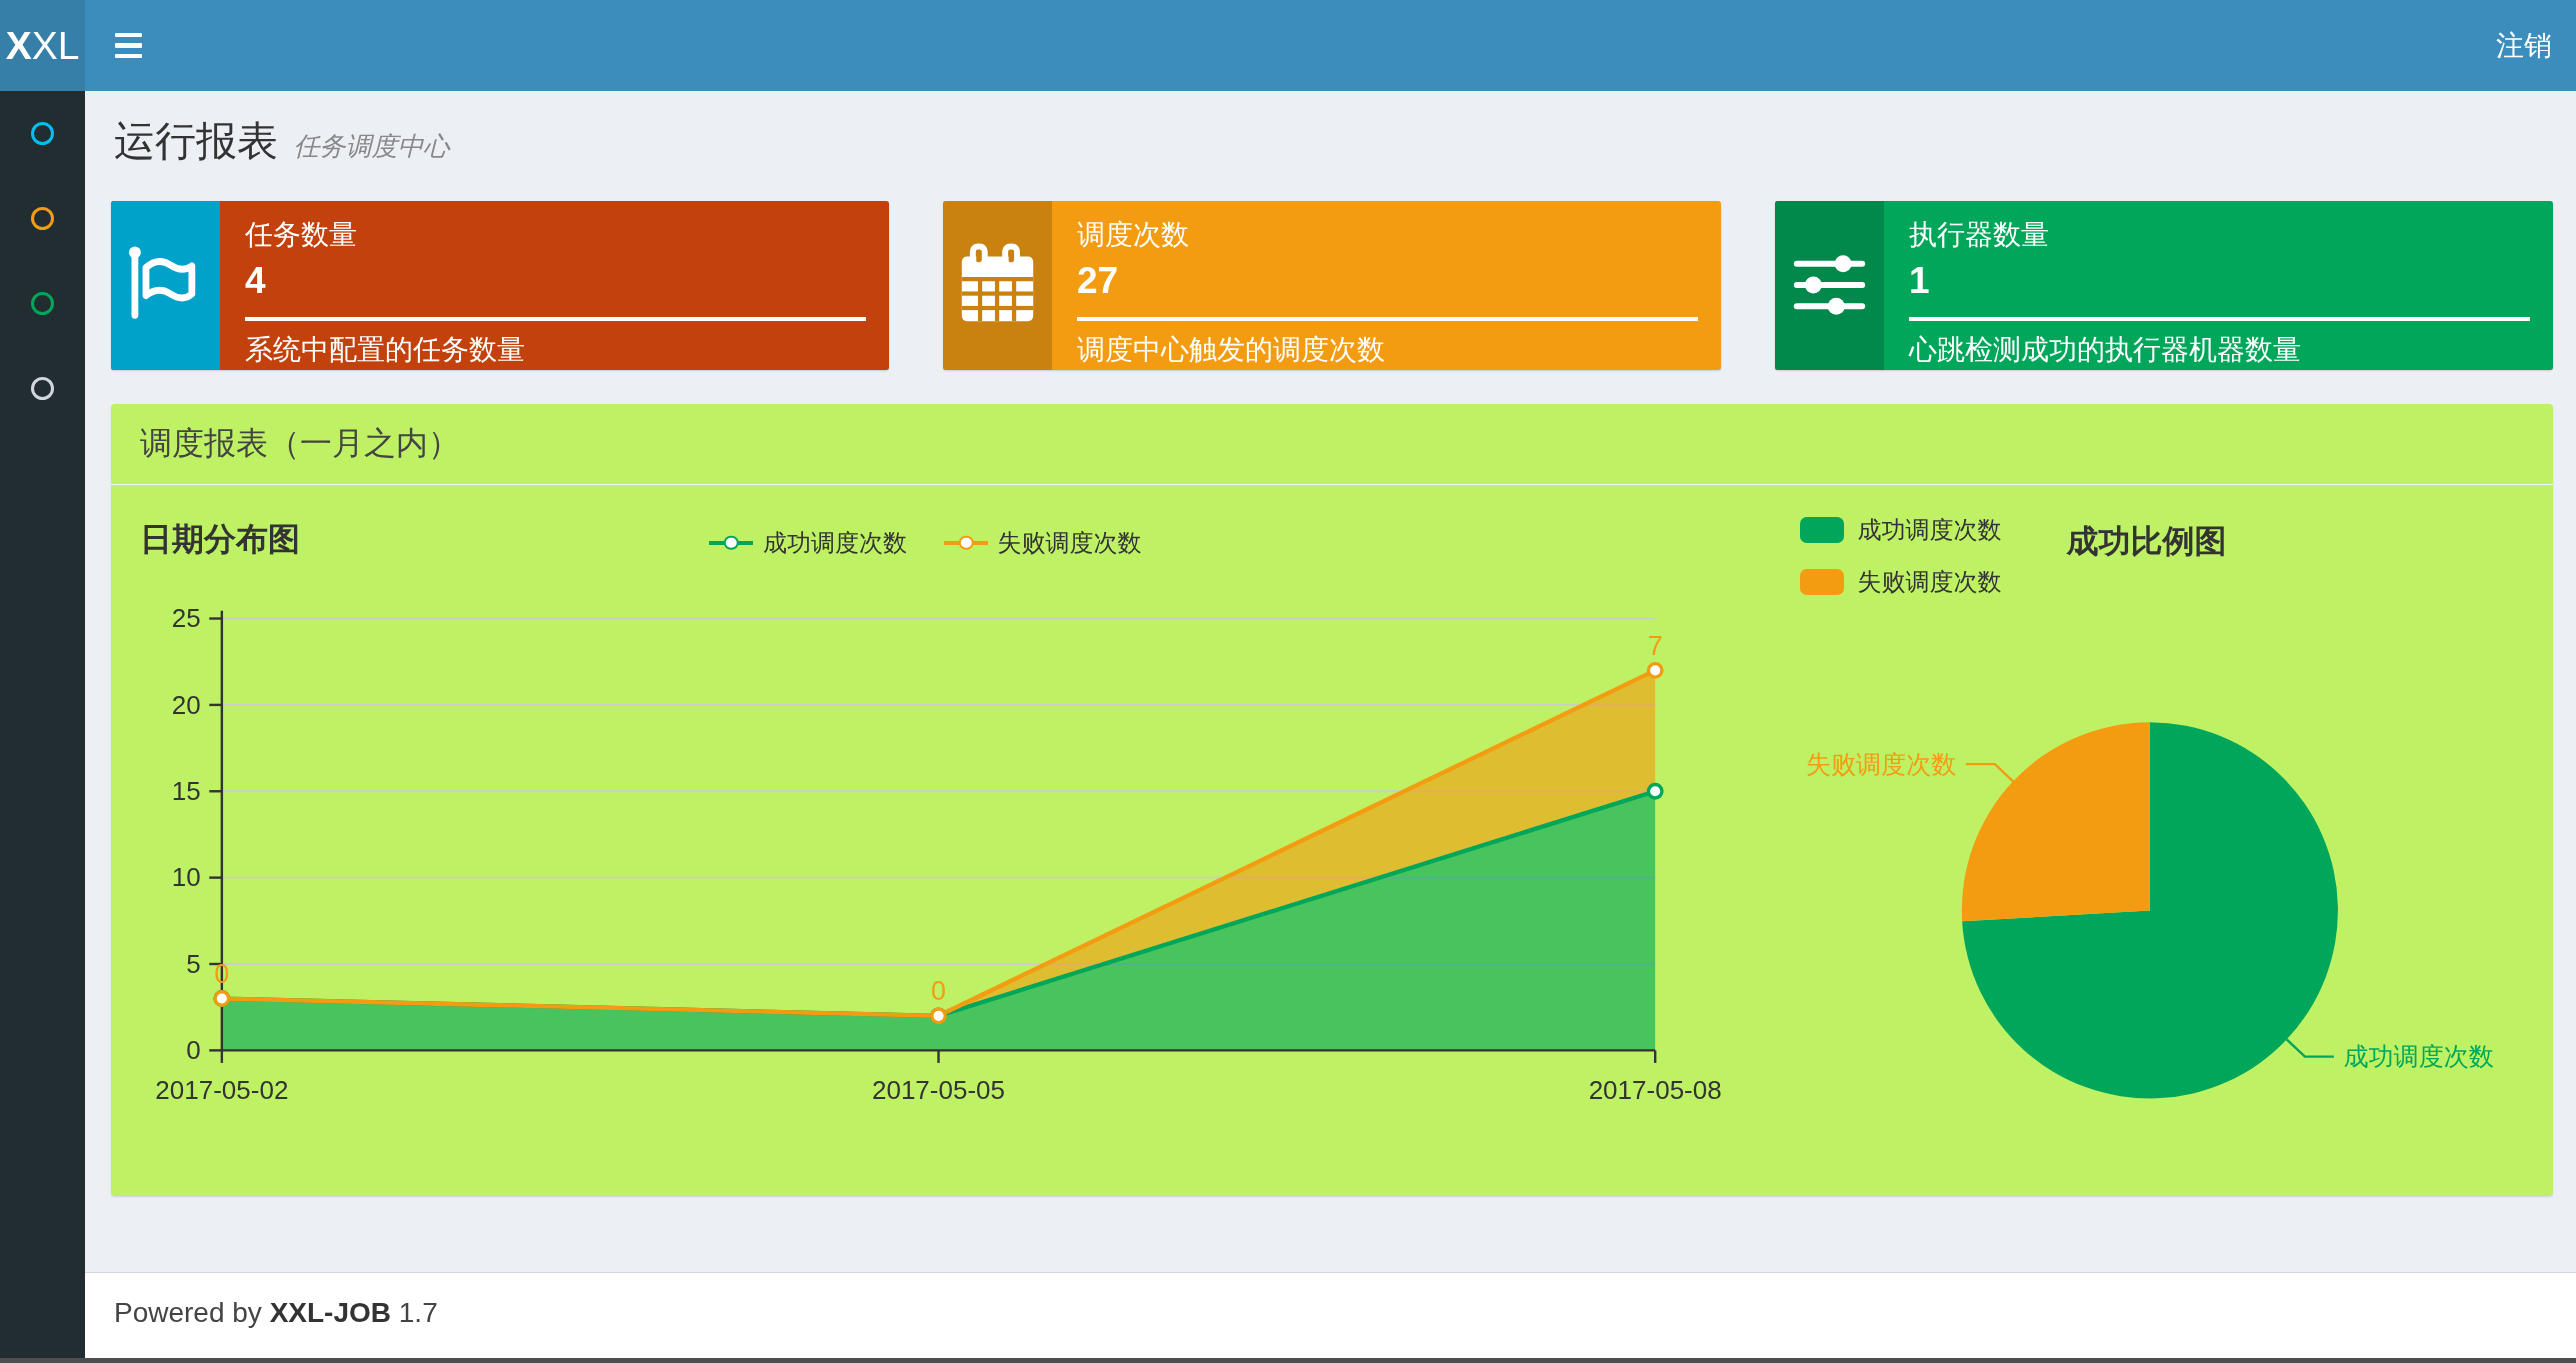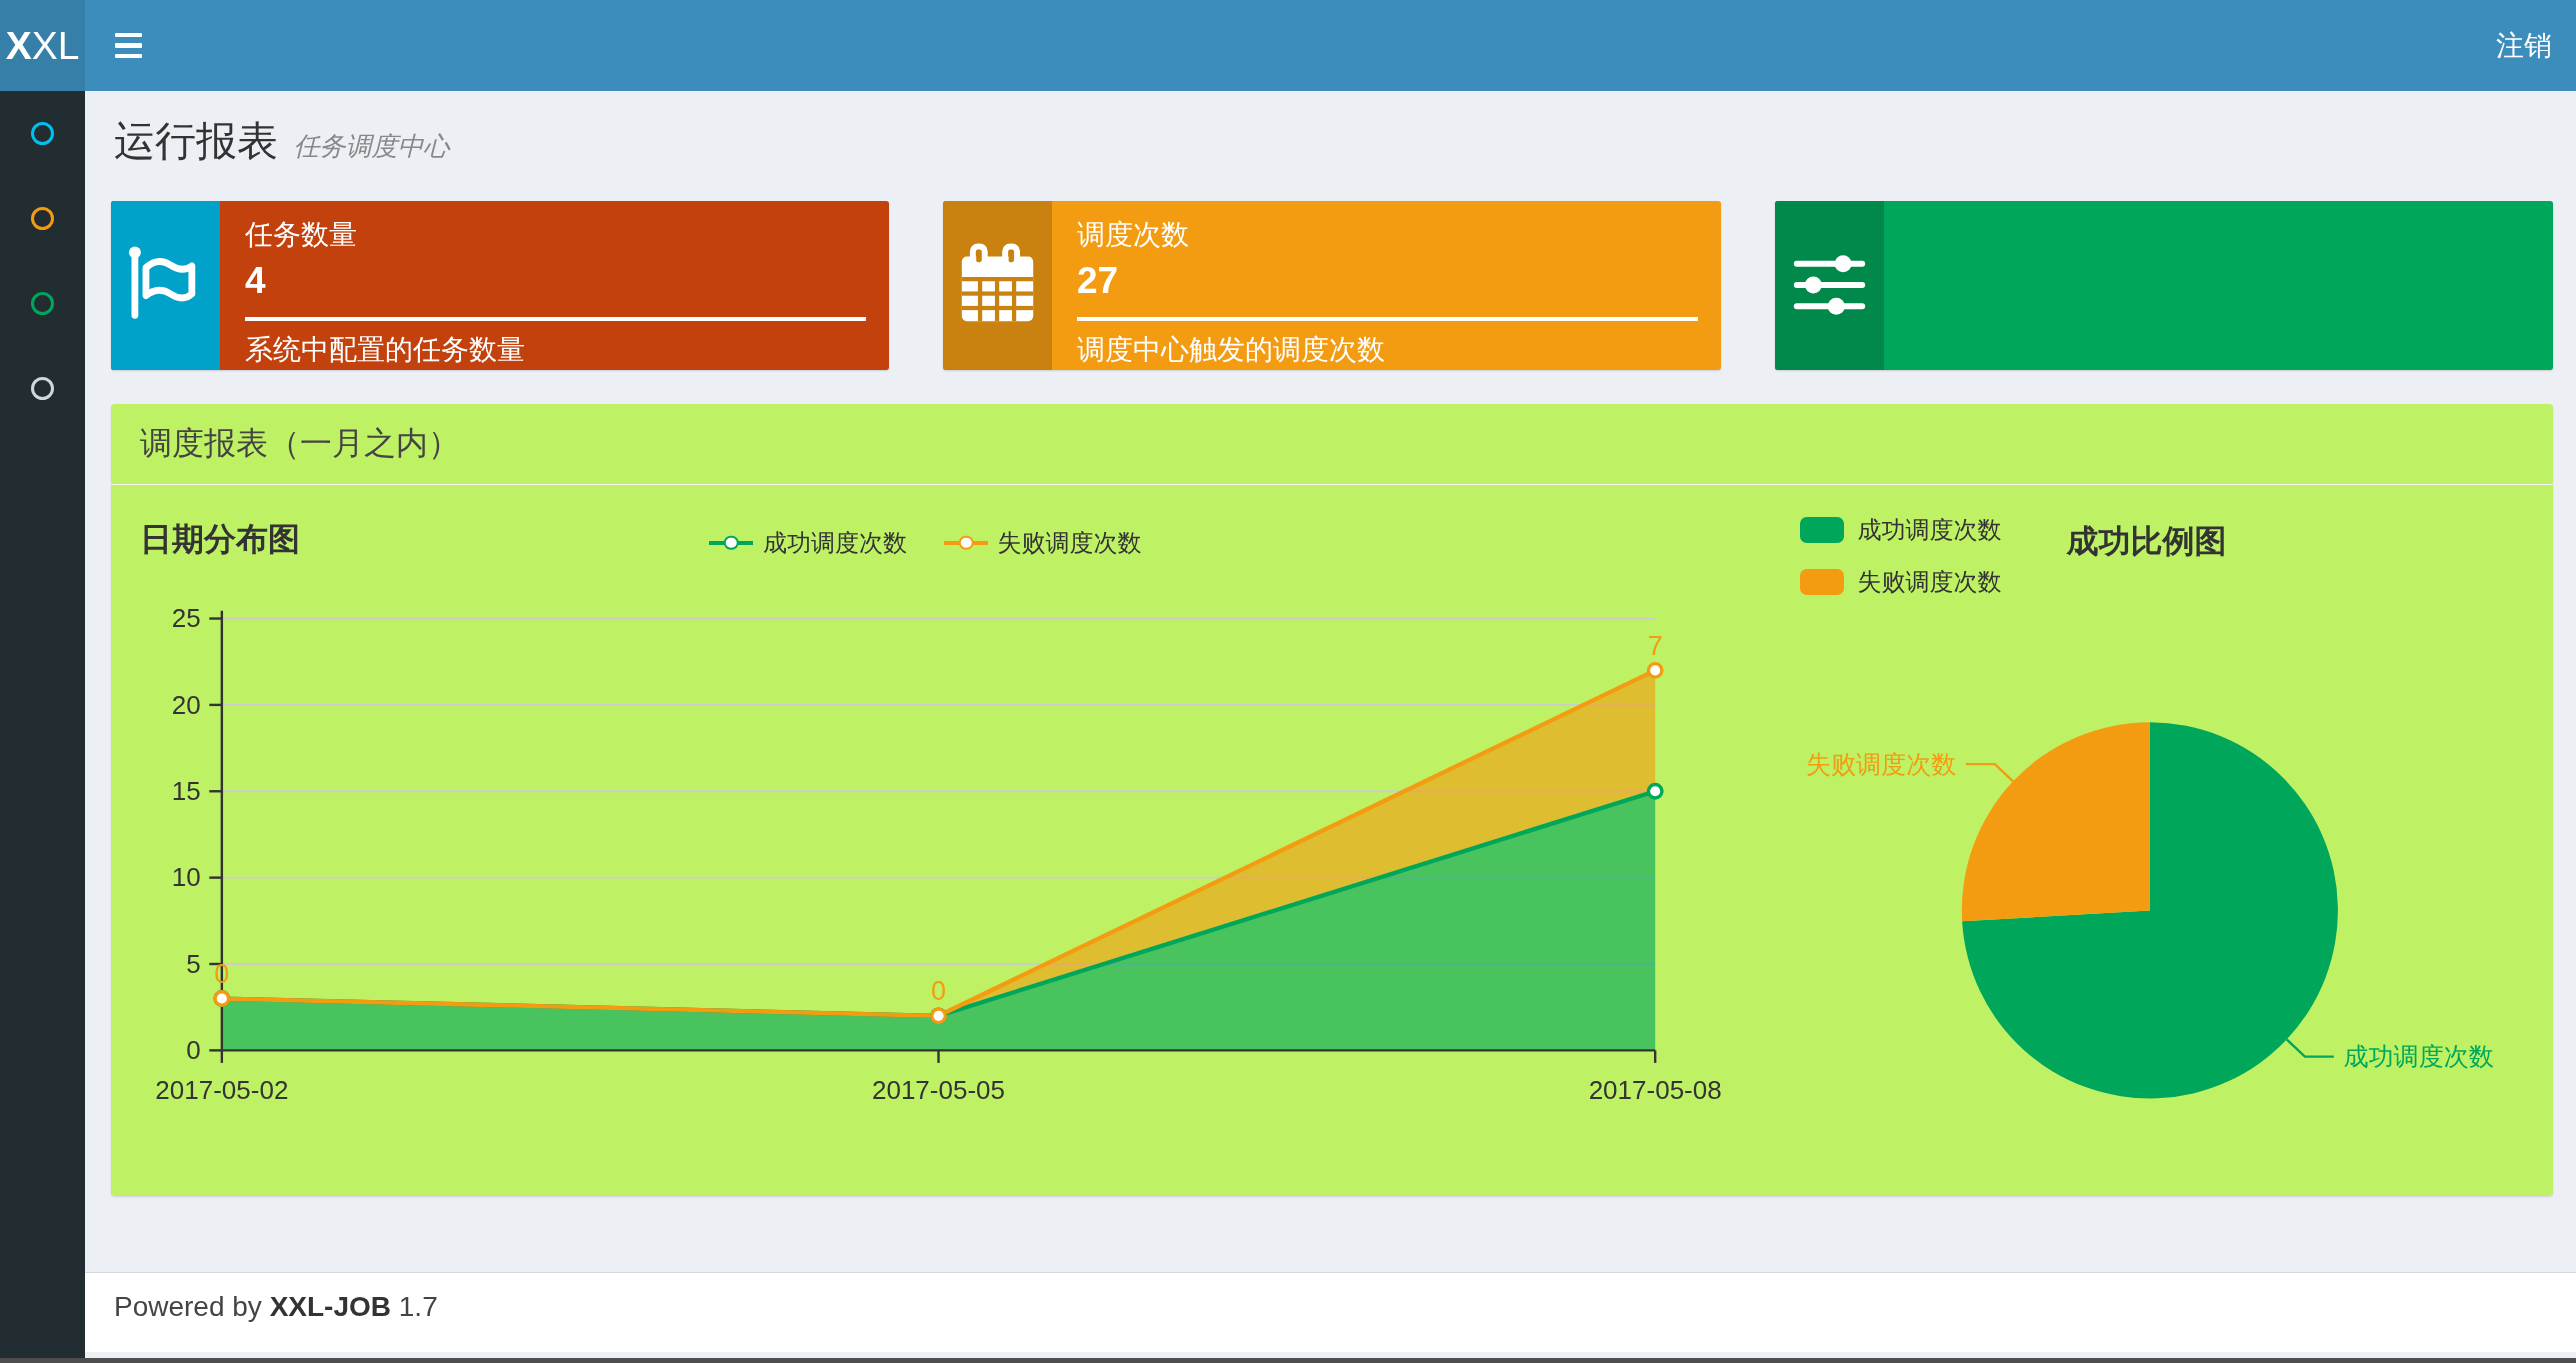--- a/index.html
+++ b/index.html
@@ -53,21 +53,21 @@
 
   .pie-section { position:absolute; left:1629px; top:0; right:0; height:710px; }
   .pie-title { position:absolute; top:35px; left:0; width:100%; text-align:center; font-size:32px; font-weight:700; color:#333; }
   .pie-legend { position:absolute; left:60px; top:29px; display:flex; flex-direction:column; gap:20px; }
   .plg-item { display:flex; align-items:center; gap:13.5px; cursor:pointer; }
   .plg-swatch { width:44px; height:26px; border-radius:6.7px; }
   .plg-label { font-size:24px; color:#333; }
   #pieChart { position:absolute; left:0; top:0; }
 
   
-  .footer { position:absolute; left:85px; right:0; top:1272px; height:80px; background:#fff; border-top:1.9px solid #d2d6de; display:flex; align-items:center; padding:0 25px 12px 29px; font-size:28px; color:#444;gap:48px; }
+  .footer { position:absolute; left:85px; right:0; top:1272px; height:92px; background:#fff; border-top:1.9px solid #d2d6de; display:flex; align-items:center; padding:0 25px 12px 29px; font-size:28px; color:#444;gap:48px; }
   .footer b { color:#333; }
   .footer-right { margin-left:auto; display:flex; align-items:center; gap:17.4px; }
   .copyright { font-weight:700; color:#444; }
   .footer-link { color:#3c8dbc; font-weight:700; text-decoration:none; cursor:pointer; }
   .bottom-strip { position:absolute; left:0; right:0; bottom:0; height:4.8px; background:#4e4e4e; z-index:20; }
 
   svg text { font-family:"Liberation Sans","DejaVu Sans",sans-serif; }
 </style>
 </head>
 <body>
@@ -154,20 +154,26 @@
     <div class="info-box" style="background-color: rgb(0, 166, 90);">
       <div class="ib-icon" style="background-color: rgb(0, 137, 75);">
         <svg viewBox="0 0 100 100" fill="#fff">
           <rect x="8" y="21" width="84" height="7" rx="3.5"></rect>
             <circle cx="66" cy="24.5" r="10"></circle>
           <rect x="8" y="46" width="84" height="7" rx="3.5"></rect>
             <circle cx="31" cy="49.5" r="10"></circle>
           <rect x="8" y="71" width="84" height="7" rx="3.5"></rect>
             <circle cx="58" cy="74.5" r="10"></circle>
         </svg>
+      </div>
+      <div class="ib-content">
+        <div class="ib-label">执行器数量</div>
+        <div class="ib-number">1</div>
+        <div class="ib-progress"></div>
+        <div class="ib-desc">心跳检测成功的执行器机器数量</div>
       </div>
     </div>
 
   </div>
 
   <div class="panel">
     <div class="panel-header">调度报表（一月之内）</div>
     <div class="panel-body">
 
       <div class="line-section">

